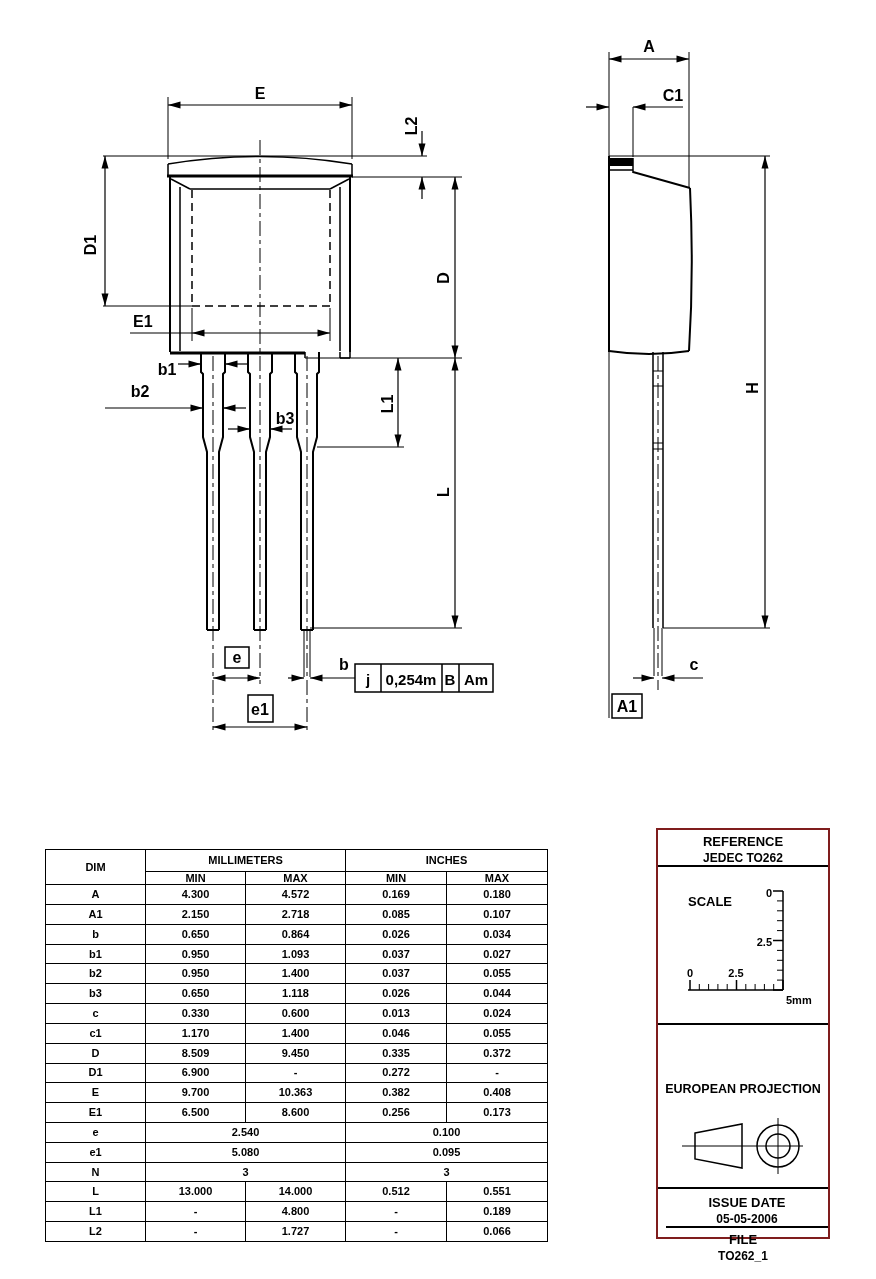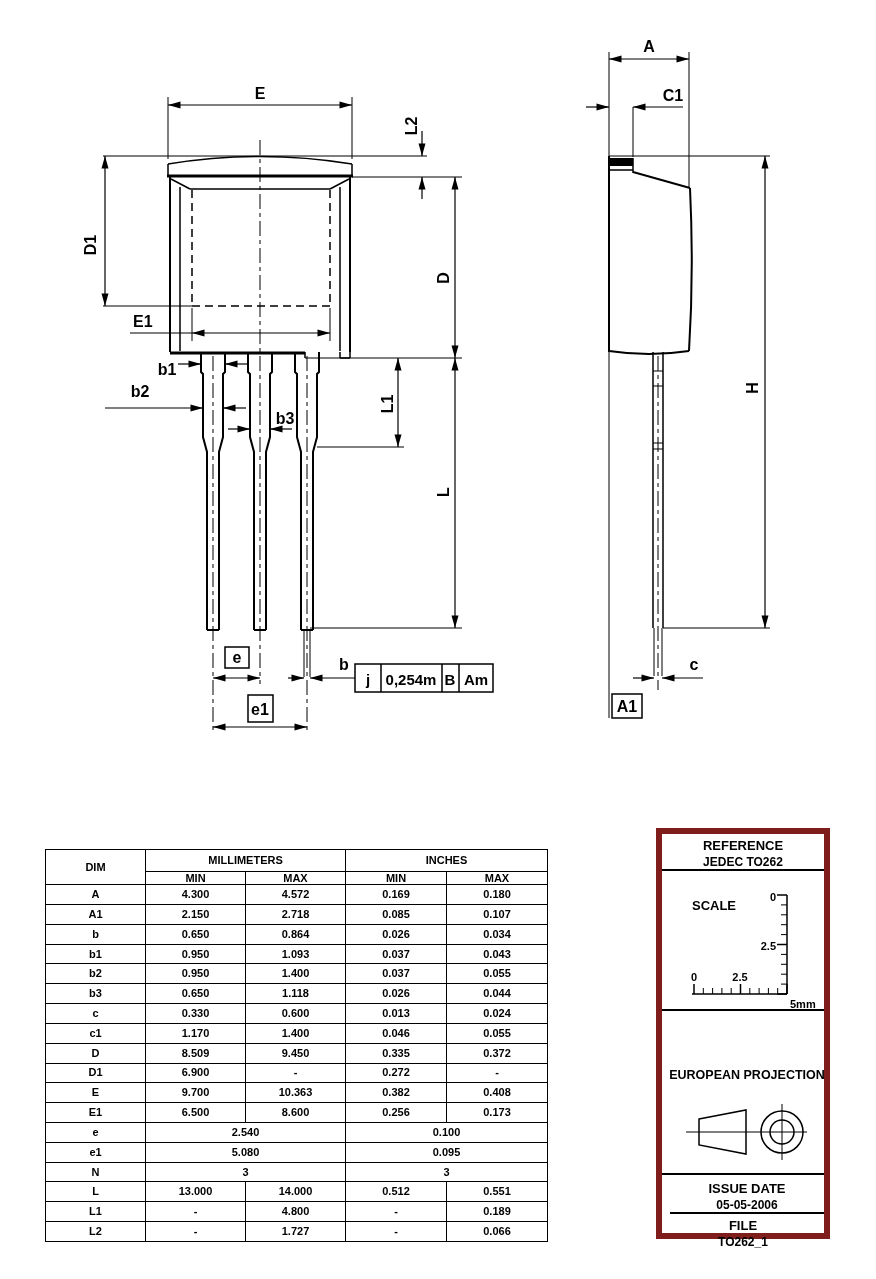--- a/index.html
+++ b/index.html
@@ -22,27 +22,27 @@
   #dimtable{position:absolute;left:45px;top:849px;width:502px;height:393px;
             border-collapse:collapse;table-layout:fixed;}
   #dimtable td,#dimtable th{border:1.6px solid #000;padding:0;text-align:center;
             font-weight:bold;font-size:11px;line-height:1;}
   #dimtable .hrow1 th{height:21px;}
   #dimtable .hrow2 th{height:12px;}
   #dimtable tr.dr{height:19.7px;}
 
   
   #refpanel{position:absolute;left:656px;top:828px;width:174px;height:411px;
-            border:6px solid #7f1d1d;box-sizing:border-box;display:flex;flex-direction:column;}
+            border:2px solid #7f1d1d;box-sizing:border-box;display:flex;flex-direction:column;}
   .ref-sec{border-bottom:2px solid #000;box-sizing:border-box;text-align:center;}
   .ref-sec:last-child{border-bottom:none;flex:1;}
   .ref-head{height:41px;padding-top:4px;}
   .ref-line1{font-weight:bold;font-size:13px;}
   .ref-line2{font-weight:bold;font-size:12px;margin-top:2px;}
-  .ref-scale{height:140px;position:relative;}
+  .ref-scale{height:158px;position:relative;}
   .ref-euro{height:118px;position:relative;margin-top:48px;}
   .ref-issue{height:47px;padding-top:6px;margin-left:8px;}
   .ref-scale svg,.ref-euro svg{position:static;display:block;}
   .ref-file{padding-top:4px;}
 </style>
 </head>
 <body>
 
 <div id="stage">
 
@@ -226,21 +226,21 @@
           <td>0.650</td>
           <td>0.864</td>
           <td>0.026</td>
           <td>0.034</td>
         </tr>
     <tr class="dr">
           <td>b1</td>
           <td>0.950</td>
           <td>1.093</td>
           <td>0.037</td>
-          <td>0.043</td>
+          <td>0.027</td>
         </tr>
     <tr class="dr">
           <td>b2</td>
           <td>0.950</td>
           <td>1.400</td>
           <td>0.037</td>
           <td>0.055</td>
         </tr>
     <tr class="dr">
           <td>b3</td>

